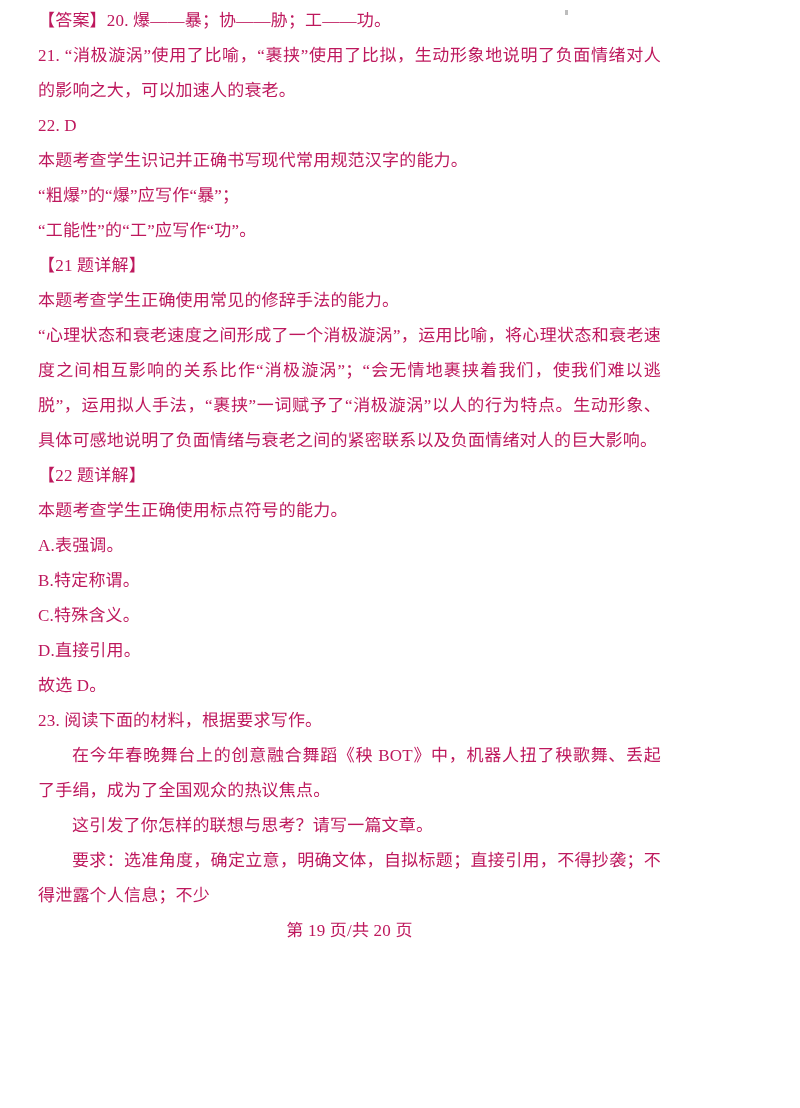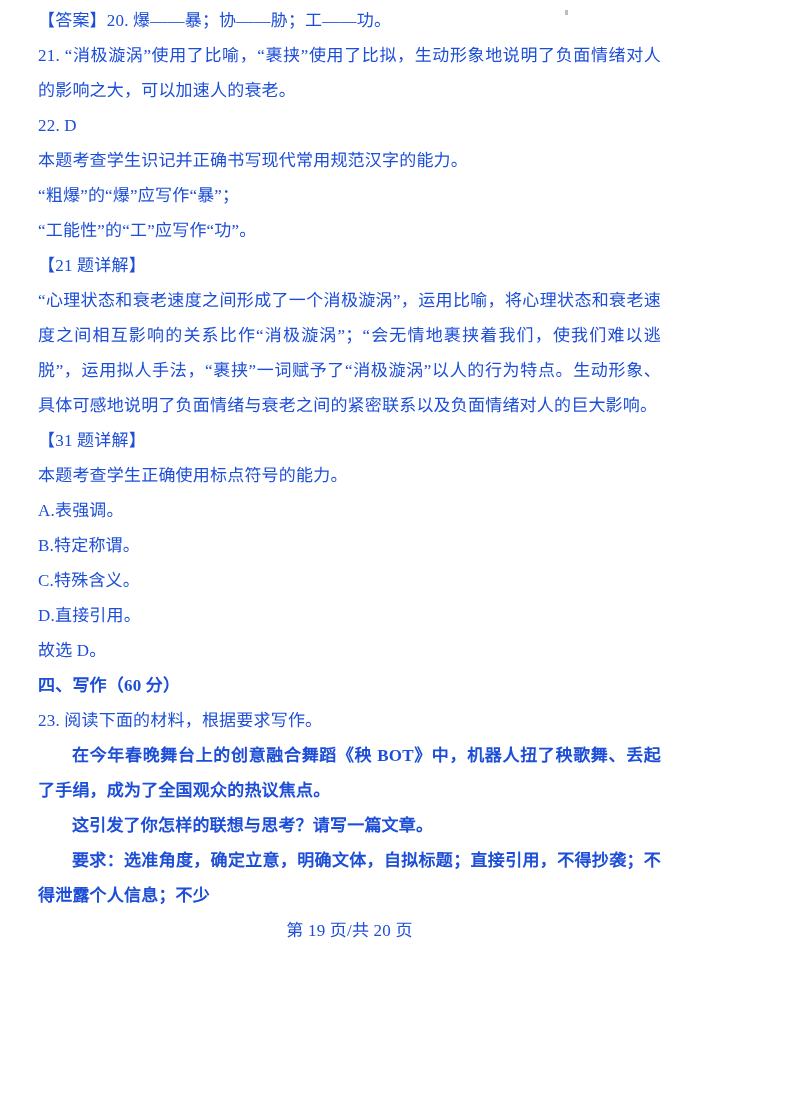--- a/index.html
+++ b/index.html
@@ -7,38 +7,37 @@
     padding: 0;
     background: #ffffff;
   }
   .page {
     position: relative;
     width: 701px;
     height: 1108px;
     background: #ffffff;
     overflow: hidden;
     font-family: "Liberation Serif", "DejaVu Serif", serif;
-    color: #1d4ed8;
+    color: #be185d;
   }
   .content {
     padding: 3px 40px 0 38px;
   }
   .content p {
     margin: 0;
     font-size: 17px;
     line-height: 35px;
     letter-spacing: 0.2px;
   }
   .justify {
     text-align: justify;
     text-justify: inter-ideograph;
   }
   .indent {
     text-indent: 2em;
-    font-weight: bold;
   }
   .heading {
     font-weight: bold;
     font-size: 18.5px;
   }
   .footer {
     text-align: center;
     font-size: 16px;
   }
   .speck {
@@ -63,31 +62,31 @@
     <p class="justify">21. “消极漩涡”使用了比喻，“裹挟”使用了比拟，生动形象地说明了负面情绪对人的影响之大，可以加速人的衰老。</p>
 
     <p>22. D</p>
 
 
     <p>本题考查学生识记并正确书写现代常用规范汉字的能力。</p>
     <p>“粗爆”的“爆”应写作“暴”；</p>
     <p>“工能性”的“工”应写作“功”。</p>
 
     <p>【21 题详解】</p>
+    <p>本题考查学生正确使用常见的修辞手法的能力。</p>
     <p class="justify">“心理状态和衰老速度之间形成了一个消极漩涡”，运用比喻，将心理状态和衰老速度之间相互影响的关系比作“消极漩涡”；“会无情地裹挟着我们，使我们难以逃脱”，运用拟人手法，“裹挟”一词赋予了“消极漩涡”以人的行为特点。生动形象、具体可感地说明了负面情绪与衰老之间的紧密联系以及负面情绪对人的巨大影响。</p>
 
-    <p>【31 题详解】</p>
+    <p>【22 题详解】</p>
     <p>本题考查学生正确使用标点符号的能力。</p>
     <p>A.表强调。</p>
     <p>B.特定称谓。</p>
     <p>C.特殊含义。</p>
     <p>D.直接引用。</p>
     <p>故选 D。</p>
 
-    <p class="heading">四、写作（60 分）</p>
 
     <p>23. 阅读下面的材料，根据要求写作。</p>
 
     <p class="justify indent">在今年春晚舞台上的创意融合舞蹈《秧 BOT》中，机器人扭了秧歌舞、丢起了手绢，成为了全国观众的热议焦点。</p>
 
     <p class="indent">这引发了你怎样的联想与思考？请写一篇文章。</p>
 
     <p class="justify indent">要求：选准角度，确定立意，明确文体，自拟标题；直接引用，不得抄袭；不得泄露个人信息；不少</p>
 
     <p class="footer">第 19 页/共 20 页</p>

